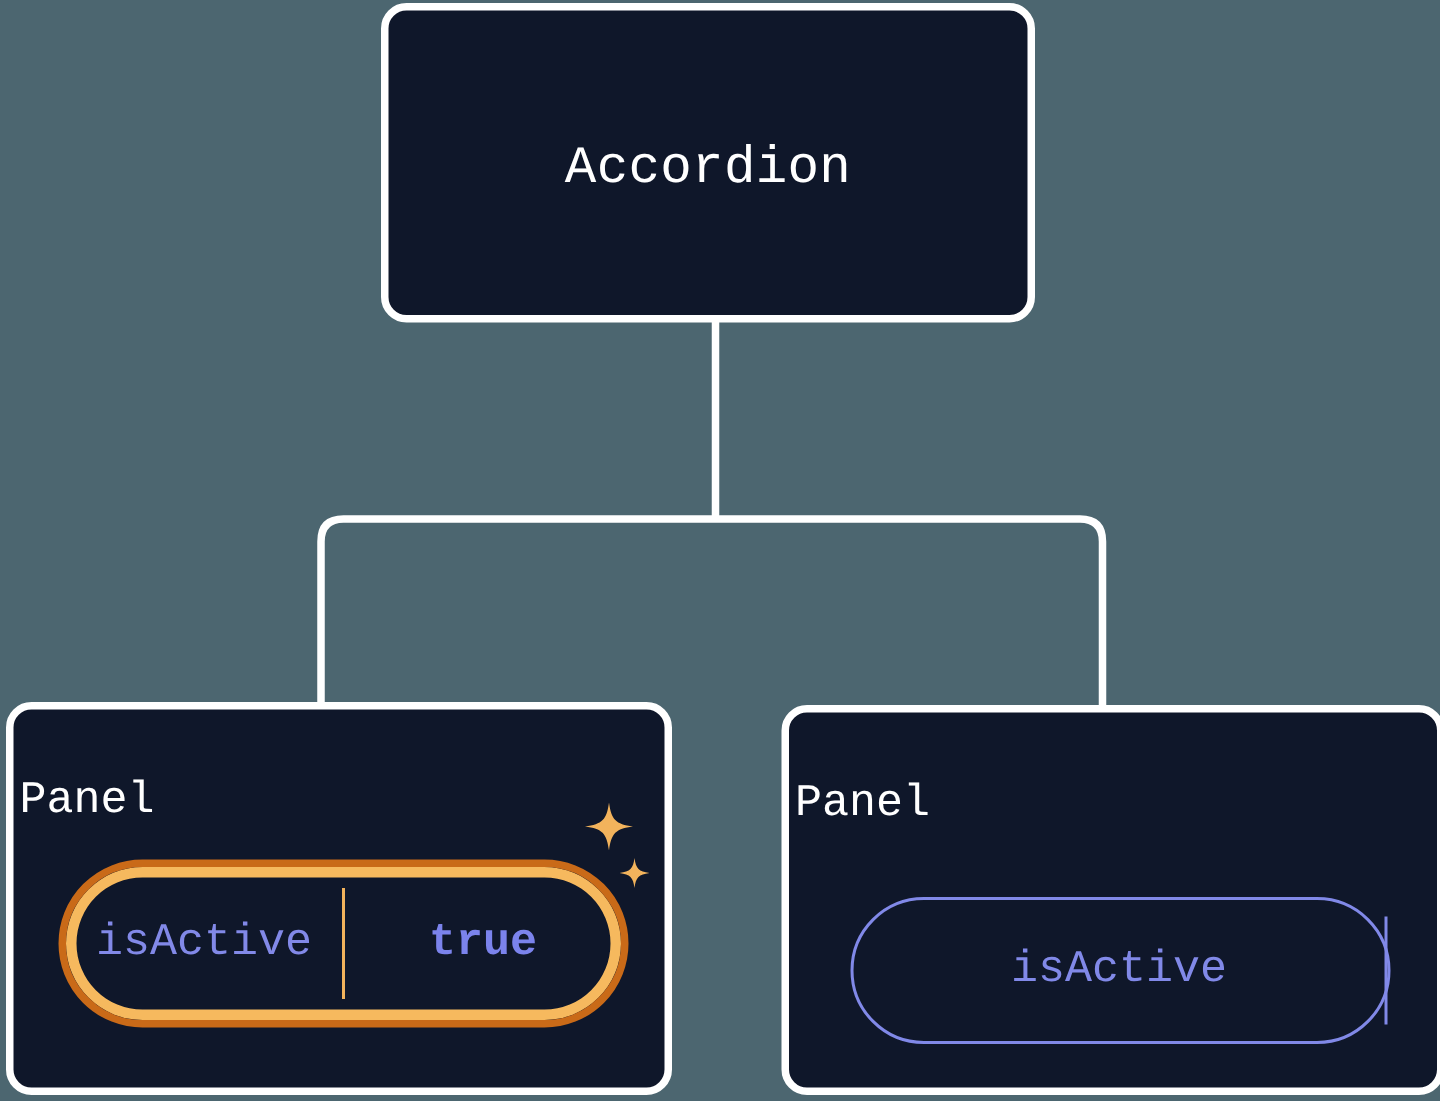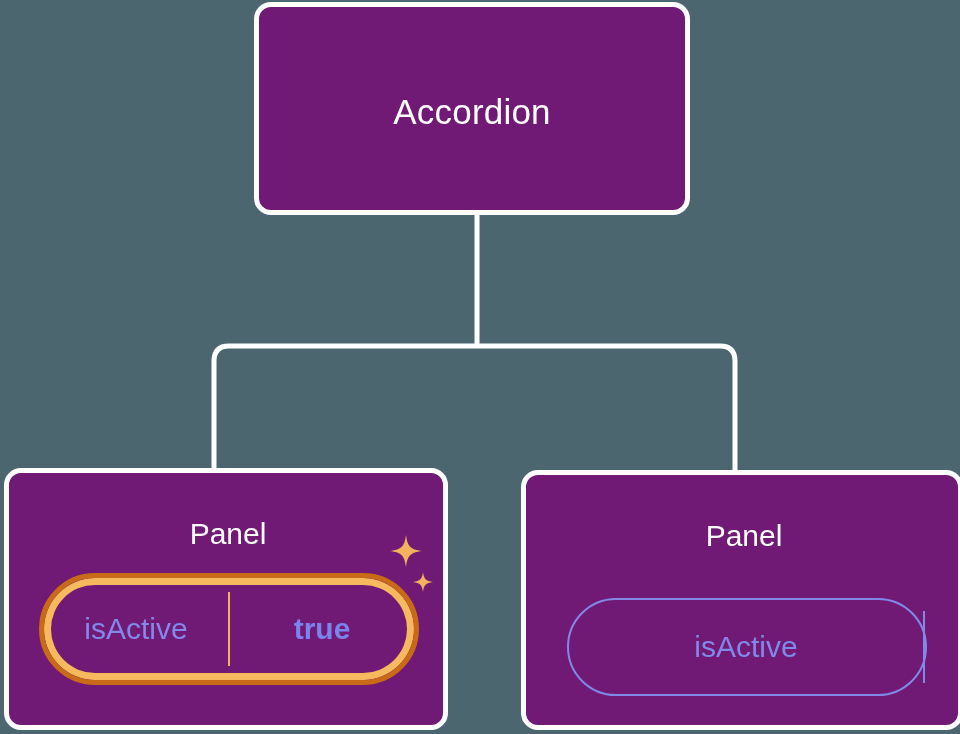--- a/index.html
+++ b/index.html
@@ -25,24 +25,25 @@
     left: 0;
     top: 0;
     width: 960px;
     height: 734px;
     pointer-events: none;
   }
 
   
   .node {
     position: absolute;
-    background: #701a75;
+    background: #0f172a;
     border: 5px solid #ffffff;
     border-radius: 17px;
     box-sizing: border-box;
+    font-family: Liberation Mono, monospace;
   }
   .node-root {
     left: 254px;
     top: 2px;
     width: 436px;
     height: 213px;
   }
   .node-panel-left {
     left: 4px;
     top: 468px;
@@ -65,21 +66,21 @@
     color: #ffffff;
     font-size: 35px;
     font-weight: 400;
     letter-spacing: 0.2px;
   }
   .panel-title {
     position: absolute;
     left: 4px;
     right: 0;
     top: 44px;
-    text-align: center;
+    text-align: left;
     color: #ffffff;
     font-size: 30px;
     font-weight: 400;
   }
   .node-panel-right .panel-title {
     top: 44px;
   }
 
   
   .pill {

